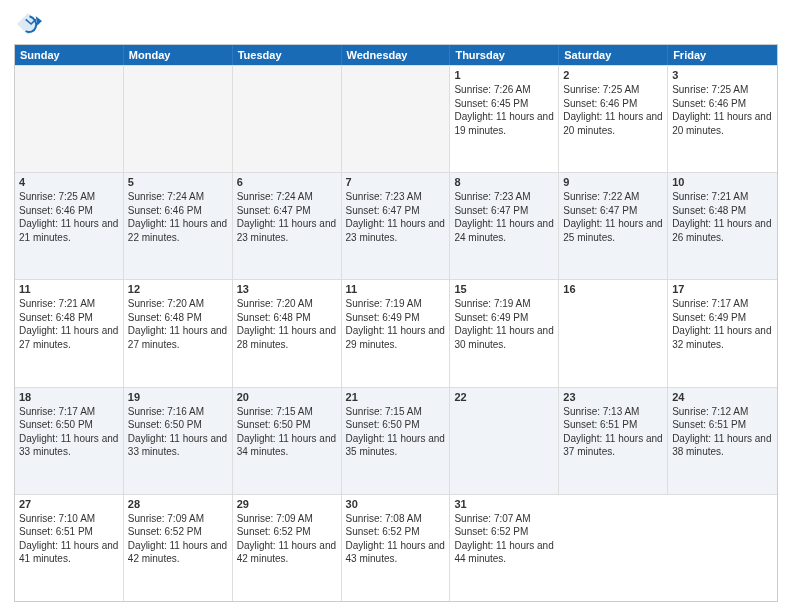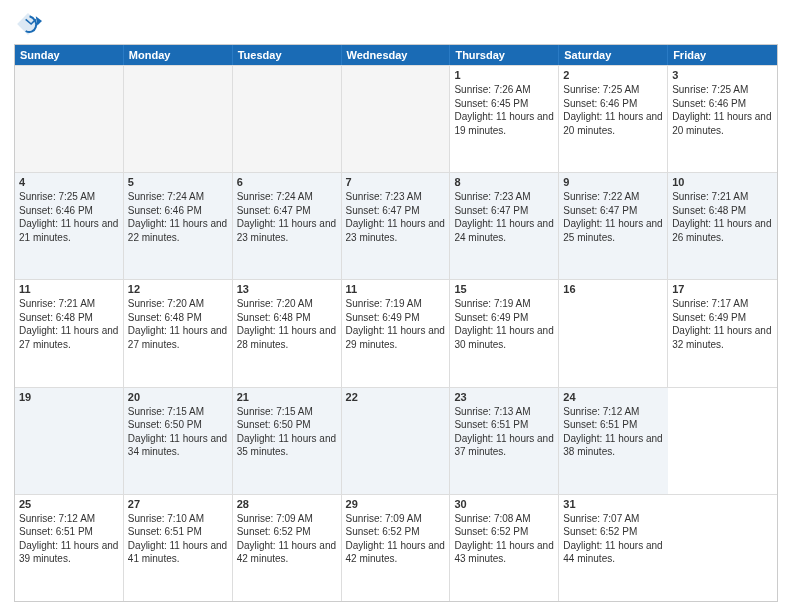--- a/index.html
+++ b/index.html
@@ -246,21 +246,30 @@
           </div>
           <div class="cal-cell">
             <span class="day-num">17</span>
             <div class="cell-text">Sunrise: 7:17 AM
 Sunset: 6:49 PM
 Daylight: 11 hours and 32 minutes.</div>
           </div>
         </div>
         <div class="cal-row">
           <div class="cal-cell alt-bg">
+            <span class="day-num">18</span>
+            <div class="cell-text">Sunrise: 7:17 AM
+Sunset: 6:50 PM
+Daylight: 11 hours and 33 minutes.</div>
+          </div>
+          <div class="cal-cell alt-bg">
             <span class="day-num">19</span>
+            <div class="cell-text">Sunrise: 7:16 AM
+Sunset: 6:50 PM
+Daylight: 11 hours and 33 minutes.</div>
           </div>
           <div class="cal-cell alt-bg">
             <span class="day-num">20</span>
             <div class="cell-text">Sunrise: 7:15 AM
 Sunset: 6:50 PM
 Daylight: 11 hours and 34 minutes.</div>
           </div>
           <div class="cal-cell alt-bg">
             <span class="day-num">21</span>
             <div class="cell-text">Sunrise: 7:15 AM
@@ -277,26 +286,20 @@
 Daylight: 11 hours and 37 minutes.</div>
           </div>
           <div class="cal-cell alt-bg">
             <span class="day-num">24</span>
             <div class="cell-text">Sunrise: 7:12 AM
 Sunset: 6:51 PM
 Daylight: 11 hours and 38 minutes.</div>
           </div>
         </div>
         <div class="cal-row">
-          <div class="cal-cell">
-            <span class="day-num">25</span>
-            <div class="cell-text">Sunrise: 7:12 AM
-Sunset: 6:51 PM
-Daylight: 11 hours and 39 minutes.</div>
-          </div>
           <div class="cal-cell">
             <span class="day-num">27</span>
             <div class="cell-text">Sunrise: 7:10 AM
 Sunset: 6:51 PM
 Daylight: 11 hours and 41 minutes.</div>
           </div>
           <div class="cal-cell">
             <span class="day-num">28</span>
             <div class="cell-text">Sunrise: 7:09 AM
 Sunset: 6:52 PM

